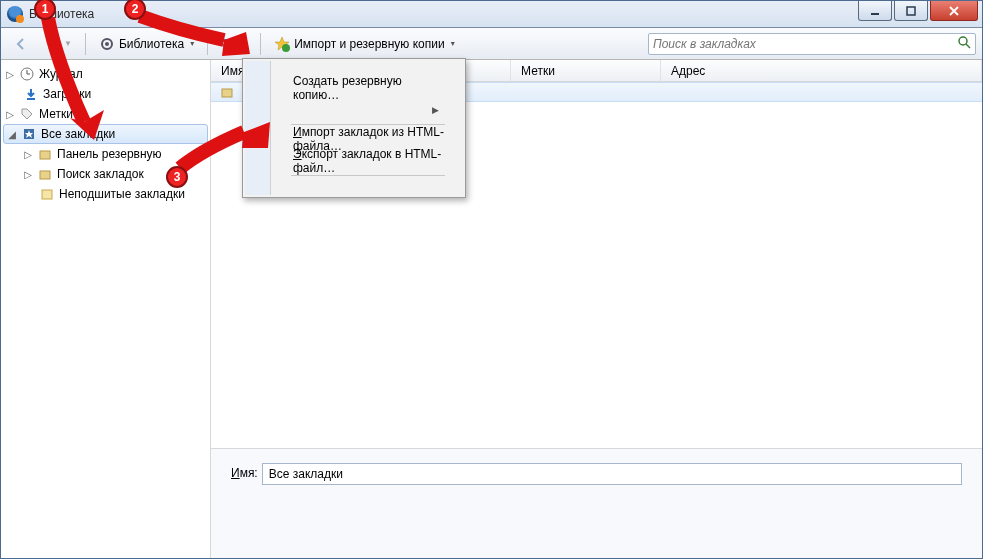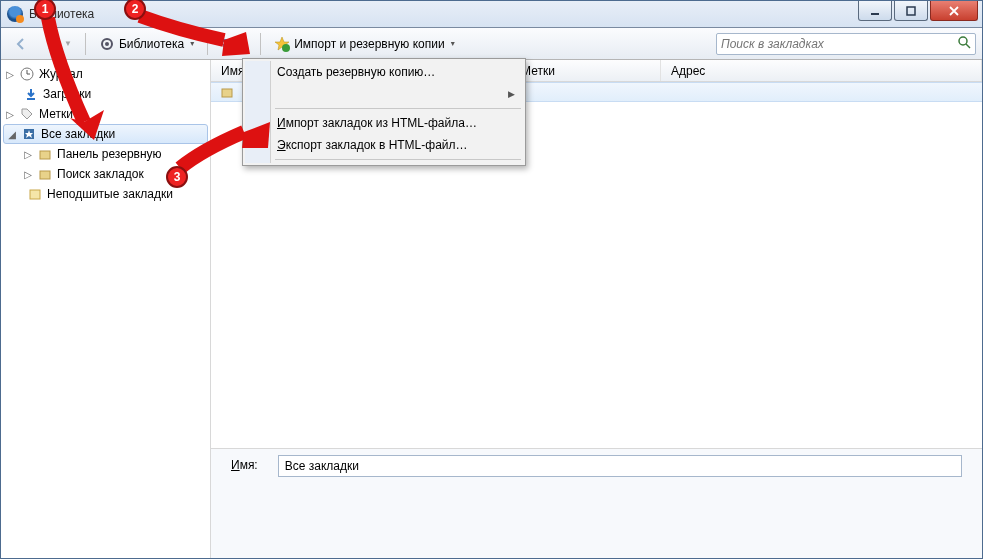--- a/index.html
+++ b/index.html
@@ -15,49 +15,49 @@
   .winbtn.close { width:48px; background:linear-gradient(#e97f72,#c8402f); border-color:#8a2a20; }
   .winbtn svg { display:block; }
 
   
   .toolbar { height:32px; border:1px solid #b5b5b5; border-top:none; background:linear-gradient(#fbfcfe,#e7ecf3); display:flex; align-items:center; padding:0 6px; gap:2px; position:relative; }
   .tb-btn { height:24px; padding:0 6px; border:1px solid transparent; display:flex; align-items:center; gap:4px; border-radius:3px; cursor:default; }
   .tb-btn.disabled { opacity:.5; }
   .tb-sep { width:1px; height:22px; background:#c2c2c2; margin:0 4px; }
   .drop-arrow { font-size:8px; color:#555; margin-left:2px; }
 
-  .search-wrap { margin-left:auto; width:260px; height:22px; border:1px solid #a6b7cc; background:#fff; display:flex; align-items:center; padding:0 4px; border-radius:2px; }
+  .search-wrap { margin-left:auto; width:328px; height:22px; border:1px solid #a6b7cc; background:#fff; display:flex; align-items:center; padding:0 4px; border-radius:2px; }
   .search-wrap input { border:none; outline:none; flex:1; font-style:italic; color:#888; font-size:12px; }
   .search-wrap .mag { color:#5a7; }
 
   
   .main { display:flex; position:absolute; top:60px; left:1px; right:1px; bottom:1px; border:0 solid #b5b5b5; }
   .sidebar { width:210px; border-right:1px solid #d8d8d8; padding-top:4px; background:#fff; }
   .tree-row { display:flex; align-items:center; height:20px; padding-left:4px; gap:4px; cursor:default; }
   .tree-row.indent1 { padding-left:22px; }
-  .tree-row.indent2 { padding-left:26px; }
+  .tree-row.indent2 { padding-left:38px; }
   .tree-row.selected { background:linear-gradient(#eef5fd,#d7e8fb); border:1px solid #a9c4e8; border-radius:3px; margin:0 2px; padding-left:3px; }
   .tree-row.selected.indent0 { padding-left:3px; }
   .exp { width:10px; text-align:center; color:#666; font-size:10px; }
   .ico { width:16px; height:16px; display:inline-flex; align-items:center; justify-content:center; }
 
   .content { flex:1; display:flex; flex-direction:column; }
   .col-headers { height:22px; display:flex; align-items:center; background:linear-gradient(#fdfdfe,#ecf0f5); border-bottom:1px solid #d8d8d8; }
   .col-h { padding:0 10px; border-right:1px solid #e2e2e2; height:100%; display:flex; align-items:center; cursor:default; }
   .col-h.name{ width:300px;} .col-h.tags{width:150px;} .col-h.addr{flex:1;}
   .list-area { flex:1; background:#fff; position:relative; }
   .list-row { height:20px; display:flex; align-items:center; padding-left:8px; }
   .list-row.sel { background:linear-gradient(#f0f6fd,#e1eefb); border-top:1px solid #c8dcf3; border-bottom:1px solid #c8dcf3; }
 
-  .bottom-panel { height:110px; border-top:1px solid #d8d8d8; background:#f7f9fc; padding:6px 20px; display:flex; align-items:flex-start; gap:20px; }
+  .bottom-panel { height:110px; border-top:1px solid #d8d8d8; background:#f7f9fc; padding:14px 20px; display:flex; align-items:flex-start; gap:4px; }
   .bottom-panel label { padding-top:3px; }
   .bottom-panel input { flex:1; height:22px; border:1px solid #a6b7cc; padding:0 6px; background:#fff; }
 
   
-  .menu { position:absolute; top:58px; left:242px; width:284px; background:#f2f2f2; border:1px solid #9b9b9b; box-shadow:2px 3px 6px rgba(0,0,0,.3); padding:2px; z-index:50; }
+  .menu { position:absolute; top:58px; left:242px; width:224px; background:#f2f2f2; border:1px solid #9b9b9b; box-shadow:2px 3px 6px rgba(0,0,0,.3); padding:18px; z-index:50; }
   .menu-inner-strip { position:absolute; left:2px; top:2px; bottom:2px; width:26px; background:#e8eef7; border-right:1px solid #d0d0d0; }
   .menu-item { position:relative; height:22px; display:flex; align-items:center; padding-left:32px; cursor:default; z-index:1; }
   .menu-item .sub-arrow { margin-left:auto; margin-right:8px; font-size:9px; color:#555; }
   .menu-sep { height:1px; background:#c8c8c8; margin:3px 2px 3px 30px; position:relative; z-index:1; }
   .mnemonic { text-decoration: underline; }
 
   
   .badge { position:absolute; width:22px; height:22px; background:#e22; border:2px solid #8a0f0f; border-radius:50%; color:#fff; font-weight:bold; display:flex; align-items:center; justify-content:center; z-index:90; font-size:12px; }
   .arrow { position:absolute; z-index:80; }
 

